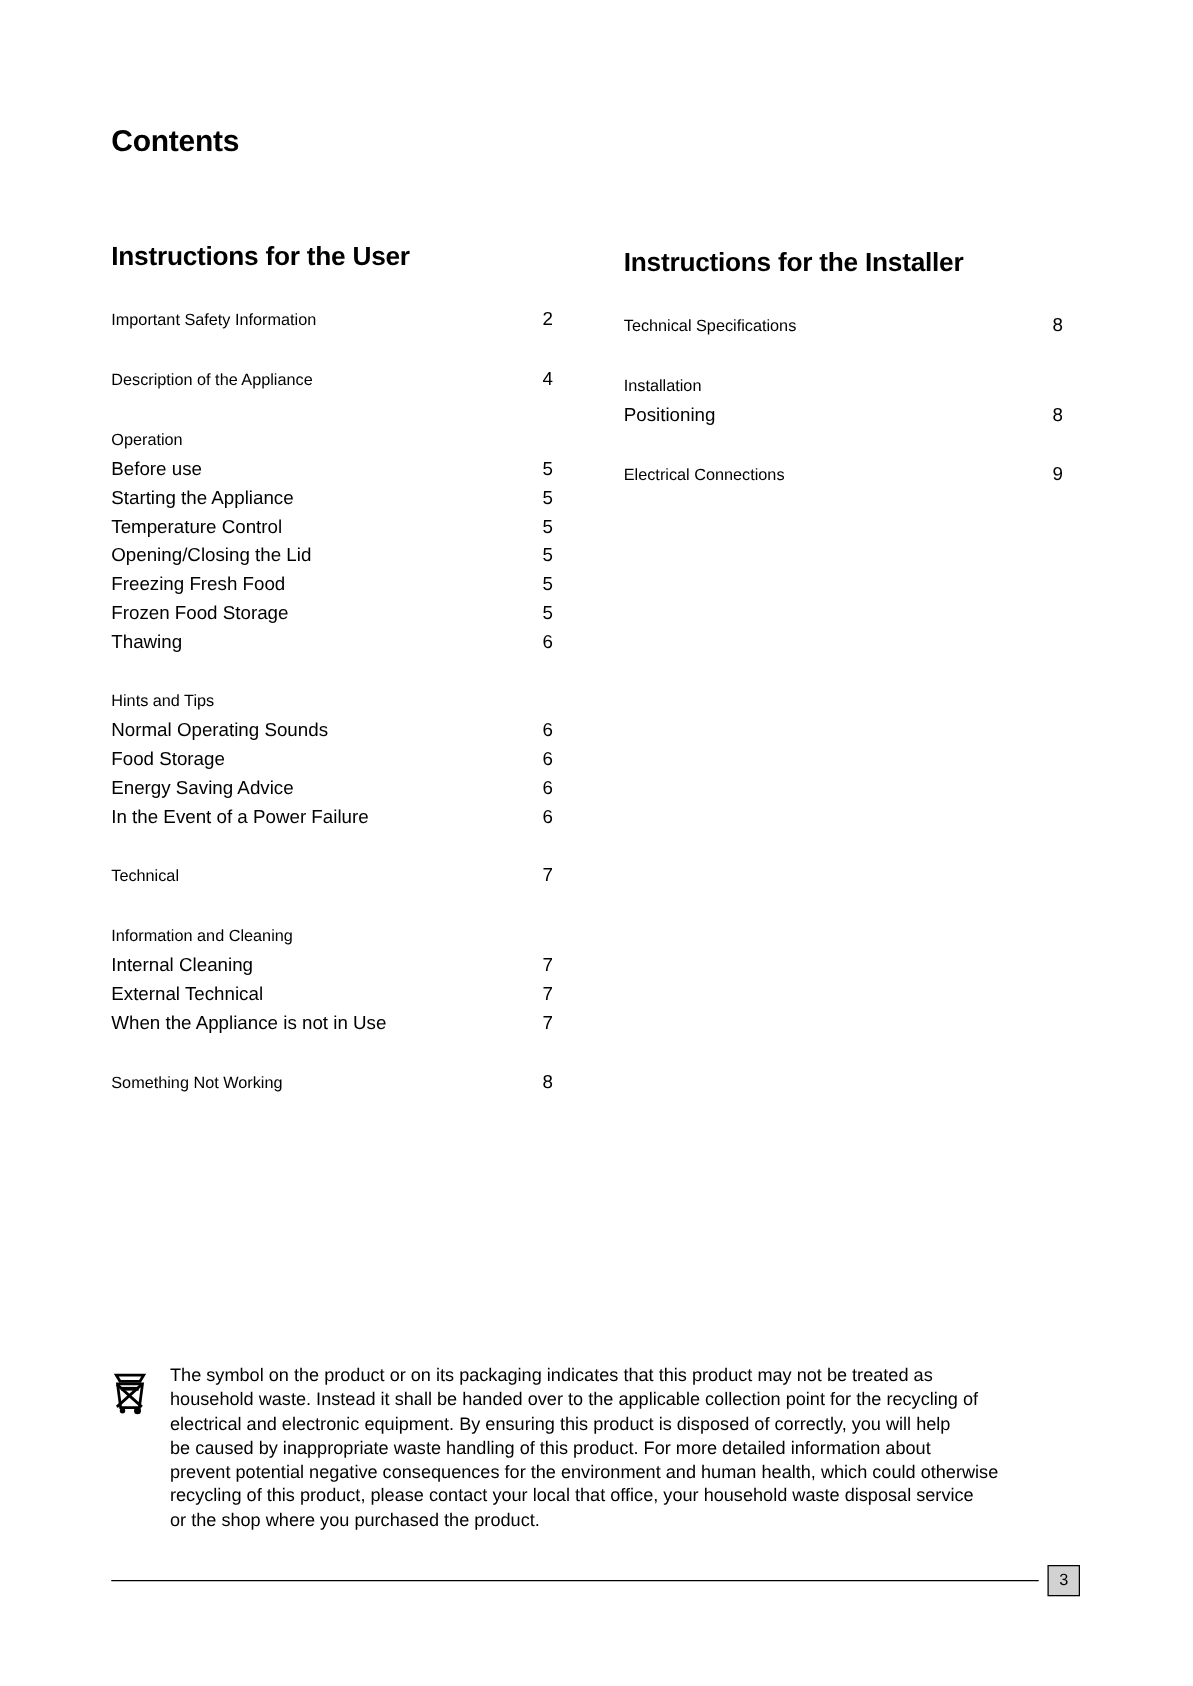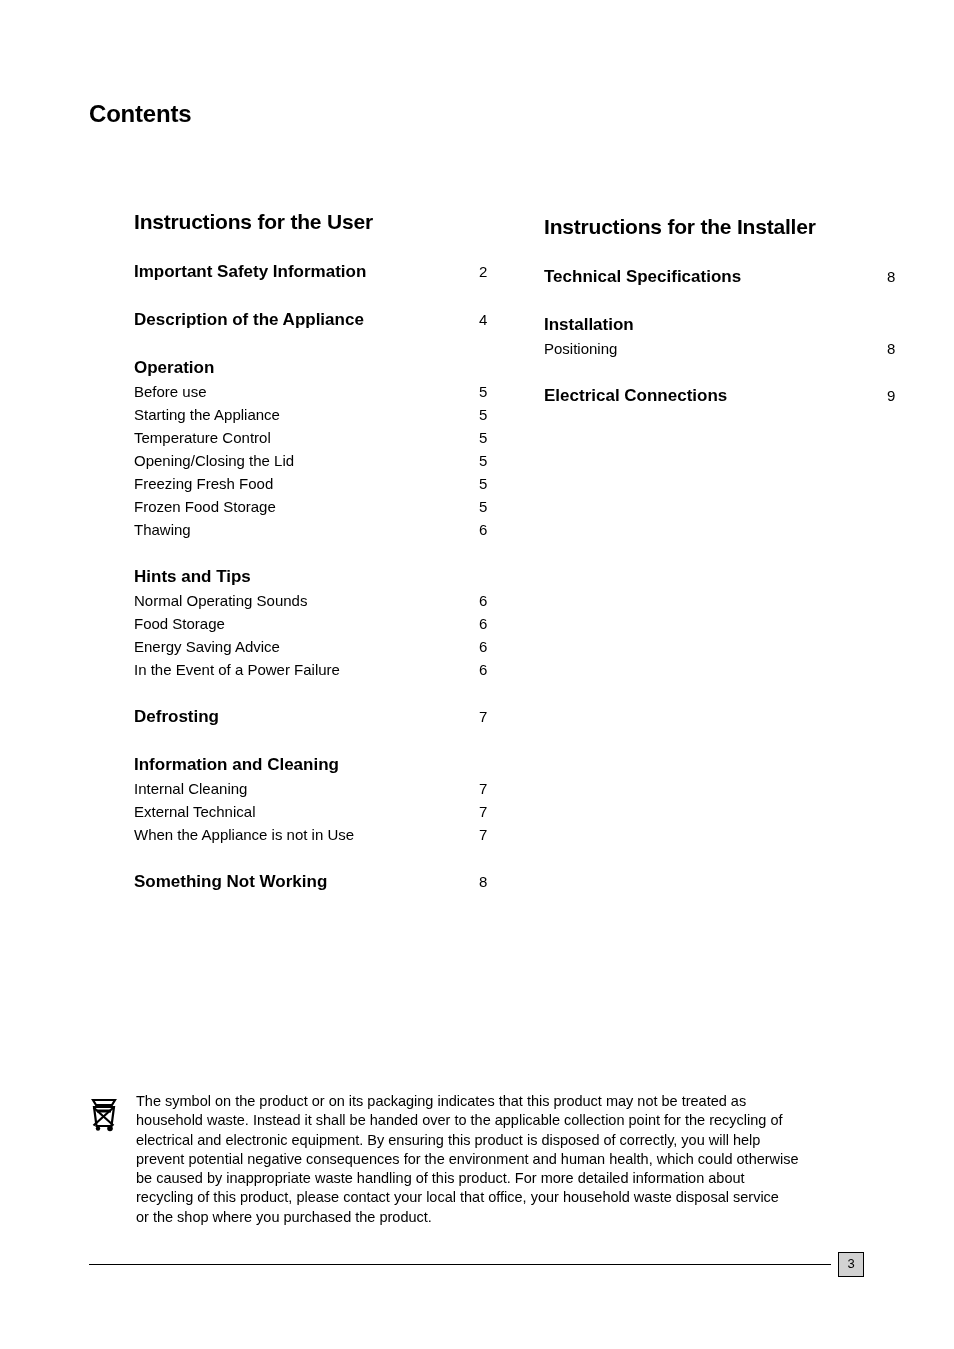--- a/index.html
+++ b/index.html
@@ -29,22 +29,21 @@
     left: 89px;
     top: 100px;
     font-size: 24px;
     font-weight: bold;
     letter-spacing: -0.2px;
   }
 
   
   .column {
     position: absolute;
-    top: 208px;
-    margin-left: 45px;
+    top: 192px;
   }
   .column.left  { left: 89px;  width: 360px; }
   .column.right { left: 499px; width: 360px; }
 
   .column-heading {
     font-size: 21px;
     font-weight: bold;
     letter-spacing: -0.2px;
     margin: 0 0 0 0;
     line-height: 26px;
@@ -69,21 +68,21 @@
     display: inline-block;
   }
   .toc-row .page-no {
     position: absolute;
     top: 0;
     font-size: 15px;
   }
   .column.left  .toc-row .page-no { left: 345px; }
   .column.right .toc-row .page-no { left: 343px; }
 
-  .toc-row.head .label { font-weight: bold; font-size: 17px; }
+  .toc-row.head .label { font-weight: normal; font-size: 13px; }
   .toc-row.head { height: 24px; line-height: 24px; }
 
   
   .gap-lg { height: 25px; }
   .gap-md { height: 24px; }
 
   
   .weee-note {
     position: absolute;
     left: 87px;
@@ -155,21 +154,21 @@
         <li class="toc-row"><span class="label">Freezing Fresh Food</span><span class="page-no">5</span></li>
         <li class="toc-row"><span class="label">Frozen Food Storage</span><span class="page-no">5</span></li>
         <li class="toc-row"><span class="label">Thawing</span><span class="page-no">6</span></li>
         <li class="gap-md"></li>
         <li class="toc-row head"><span class="label">Hints and Tips</span></li>
         <li class="toc-row"><span class="label">Normal Operating Sounds</span><span class="page-no">6</span></li>
         <li class="toc-row"><span class="label">Food Storage</span><span class="page-no">6</span></li>
         <li class="toc-row"><span class="label">Energy Saving Advice</span><span class="page-no">6</span></li>
         <li class="toc-row"><span class="label">In the Event of a Power Failure</span><span class="page-no">6</span></li>
         <li class="gap-md"></li>
-        <li class="toc-row head"><span class="label">Defrosting</span><span class="page-no">7</span></li>
+        <li class="toc-row head"><span class="label">Technical</span><span class="page-no">7</span></li>
         <li class="gap-md"></li>
         <li class="toc-row head"><span class="label">Information and Cleaning</span></li>
         <li class="toc-row"><span class="label">Internal Cleaning</span><span class="page-no">7</span></li>
         <li class="toc-row"><span class="label">External Technical</span><span class="page-no">7</span></li>
         <li class="toc-row"><span class="label">When the Appliance is not in Use</span><span class="page-no">7</span></li>
         <li class="gap-md"></li>
         <li class="toc-row head"><span class="label">Something Not Working</span><span class="page-no">8</span></li>
       </ul>
   </div>
 
@@ -200,22 +199,22 @@
         <line x1="26.5" y1="13.5" x2="6.5" y2="31.5" stroke="#000" stroke-width="2.2"></line>
 
         <circle cx="11" cy="34.5" r="2.2" fill="#000"></circle>
         <circle cx="23" cy="34.5" r="2.8" fill="#000"></circle>
       </svg>
     </span>
     <div class="weee-text">
         <div>The symbol on the product or on its packaging indicates that this product may not be treated as</div>
         <div>household waste. Instead it shall be handed over to the applicable collection point for the recycling of</div>
         <div>electrical and electronic equipment. By ensuring this product is disposed of correctly, you will help</div>
+        <div>be caused by inappropriate waste handling of this product. For more detailed information about</div>
         <div>prevent potential negative consequences for the environment and human health, which could otherwise</div>
-        <div>be caused by inappropriate waste handling of this product. For more detailed information about</div>
         <div>recycling of this product, please contact your local that office, your household waste disposal service</div>
         <div class="last-line">or the shop where you purchased the product.</div>
       </div>
   </div>
 
   <div class="footer-rule"></div>
   <div class="page-number-box">3</div>
 
 </div>
 

